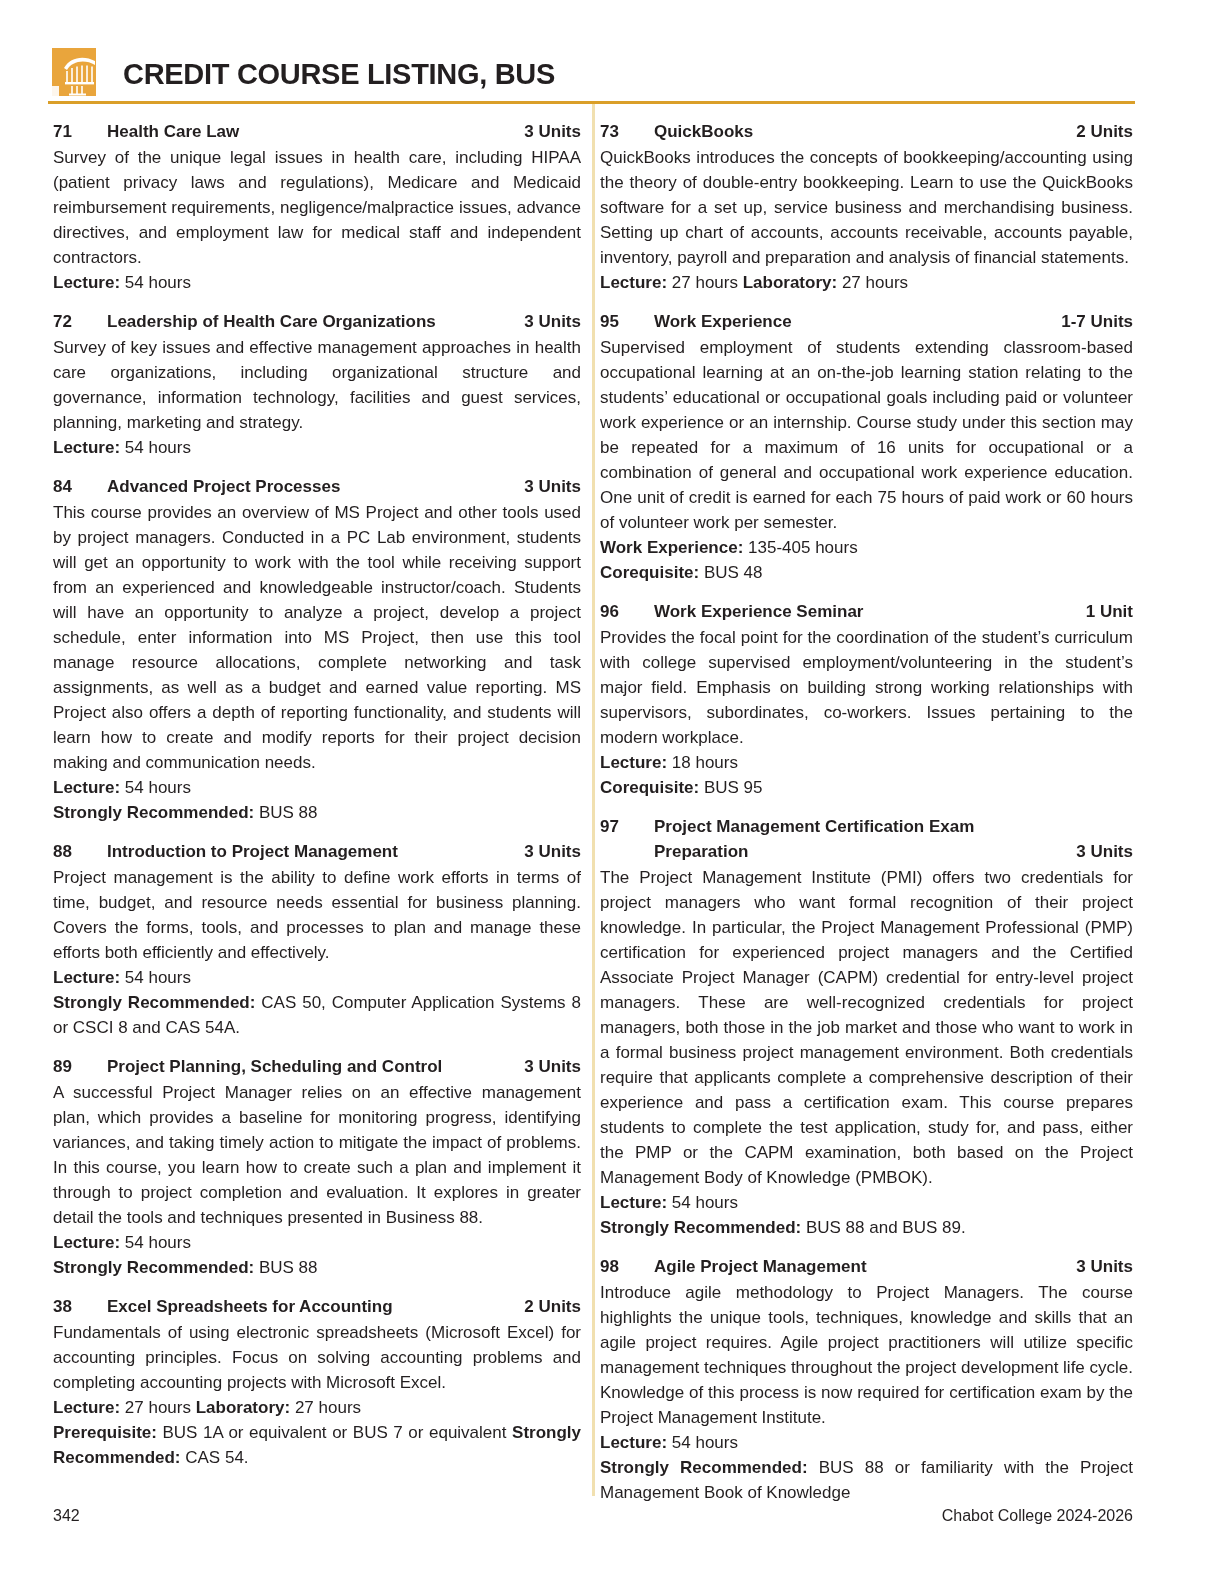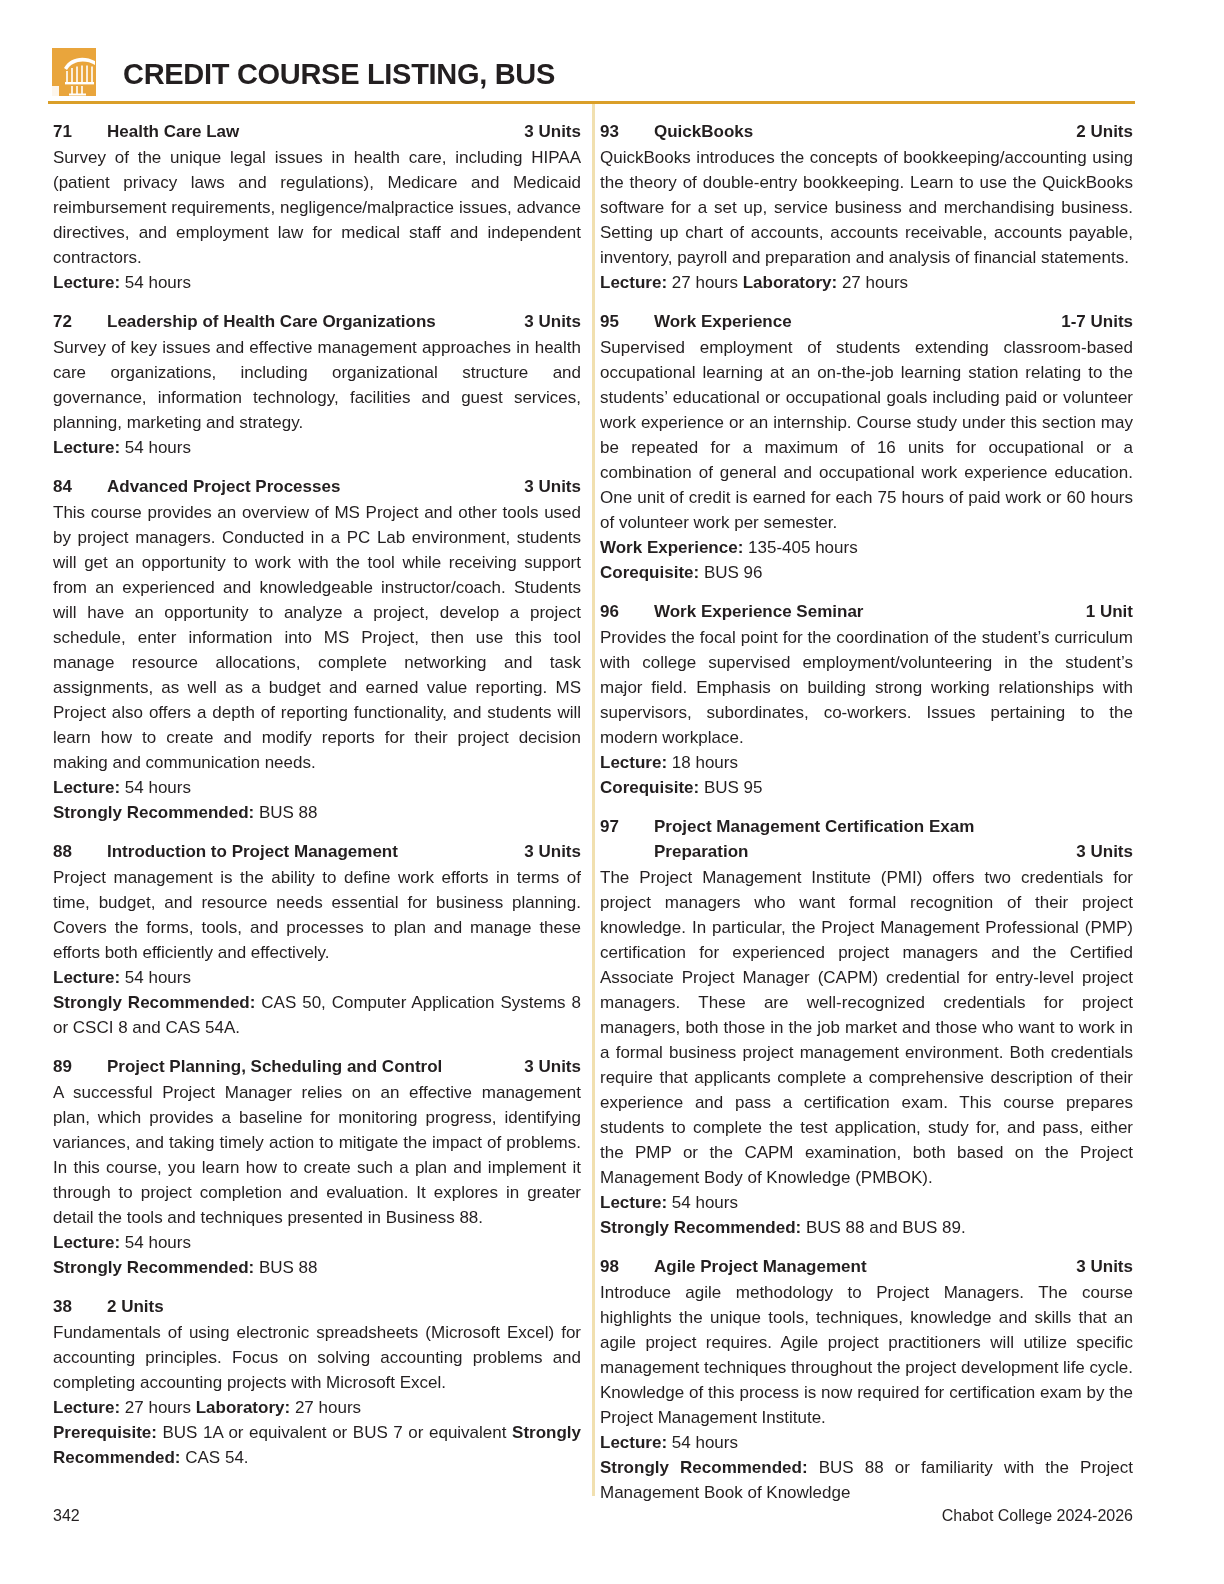--- a/index.html
+++ b/index.html
@@ -145,47 +145,48 @@
       <span class="c-units">3 Units</span>
     </div>
     <p class="c-desc">A successful Project Manager relies on an effective management plan, which provides a baseline for monitoring progress, identifying variances, and taking timely action to mitigate the impact of problems. In this course, you learn how to create such a plan and implement it through to project completion and evaluation. It explores in greater detail the tools and techniques presented in Business 88.</p>
   <p class="c-detail"><strong>Lecture:</strong><span> 54 hours</span></p>
           <p class="c-detail"><strong>Strongly Recommended:</strong><span> BUS 88</span></p>
         </article>
 
   <article class="course">
     <div class="c-head">
       <span class="c-num">38</span>
+      <span class="c-title">Excel Spreadsheets for Accounting</span>
       <span class="c-units">2 Units</span>
     </div>
     <p class="c-desc">Fundamentals of using electronic spreadsheets (Microsoft Excel) for accounting principles. Focus on solving accounting problems and completing accounting projects with Microsoft Excel.</p>
   <p class="c-detail"><strong>Lecture:</strong><span> 27 hours </span><strong>Laboratory:</strong><span> 27 hours</span></p>
           <p class="c-detail"><strong>Prerequisite:</strong><span> BUS 1A or equivalent or BUS 7 or equivalent </span><strong>Strongly Recommended:</strong><span> CAS 54.</span></p>
         </article>
 </section>
     <section class="col col-right" id="col-right">
   <article class="course">
     <div class="c-head">
-      <span class="c-num">93</span>
+      <span class="c-num">73</span>
       <span class="c-title">QuickBooks</span>
       <span class="c-units">2 Units</span>
     </div>
     <p class="c-desc">QuickBooks introduces the concepts of bookkeeping/accounting using the theory of double-entry bookkeeping. Learn to use the QuickBooks software for a set up, service business and merchandising business. Setting up chart of accounts, accounts receivable, accounts payable, inventory, payroll and preparation and analysis of financial statements.</p>
   <p class="c-detail"><strong>Lecture:</strong><span> 27 hours </span><strong>Laboratory:</strong><span> 27 hours</span></p>
         </article>
 
   <article class="course">
     <div class="c-head">
       <span class="c-num">95</span>
       <span class="c-title">Work Experience</span>
       <span class="c-units">1-7 Units</span>
     </div>
     <p class="c-desc">Supervised employment of students extending classroom-based occupational learning at an on-the-job learning station relating to the students’ educational or occupational goals including paid or volunteer work experience or an internship. Course study under this section may be repeated for a maximum of 16 units for occupational or a combination of general and occupational work experience education. One unit of credit is earned for each 75 hours of paid work or 60 hours of volunteer work per semester.</p>
   <p class="c-detail"><strong>Work Experience:</strong><span> 135-405 hours</span></p>
-          <p class="c-detail"><strong>Corequisite:</strong><span> BUS 96</span></p>
+          <p class="c-detail"><strong>Corequisite:</strong><span> BUS 48</span></p>
         </article>
 
   <article class="course">
     <div class="c-head">
       <span class="c-num">96</span>
       <span class="c-title">Work Experience Seminar</span>
       <span class="c-units">1 Unit</span>
     </div>
     <p class="c-desc">Provides the focal point for the coordination of the student’s curriculum with college supervised employment/volunteering in the student’s major field. Emphasis on building strong working relationships with supervisors, subordinates, co-workers. Issues pertaining to the modern workplace.</p>
   <p class="c-detail"><strong>Lecture:</strong><span> 18 hours</span></p>

